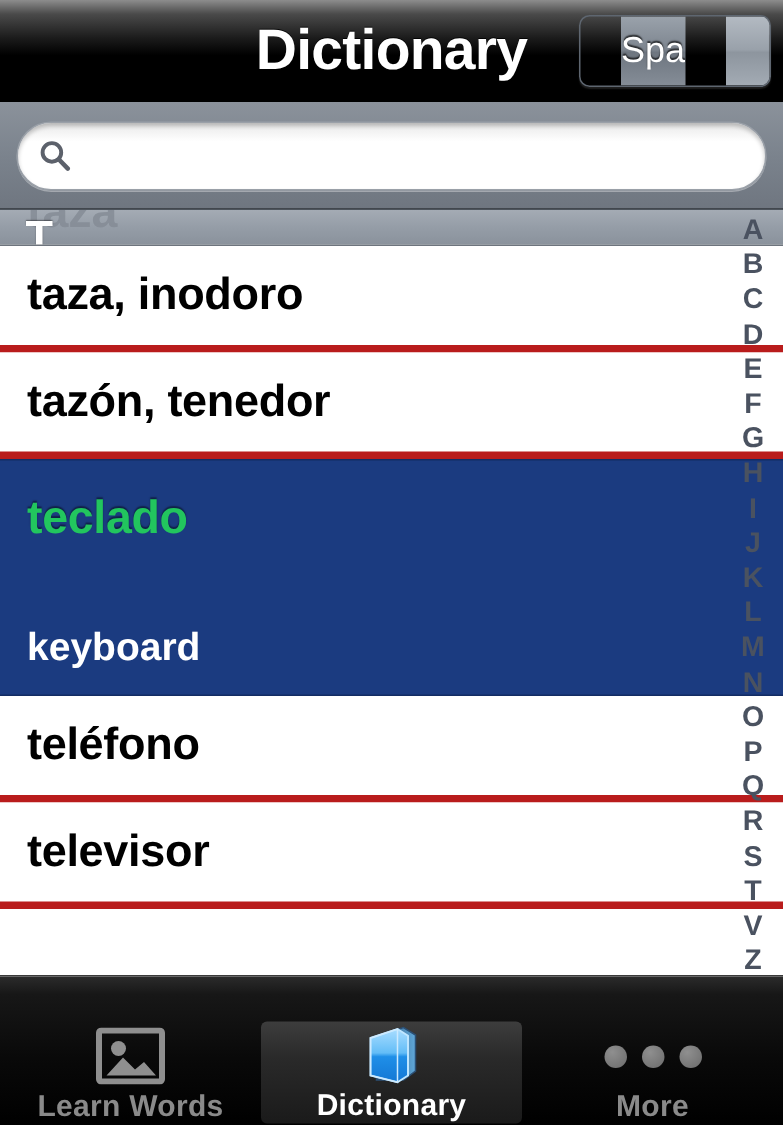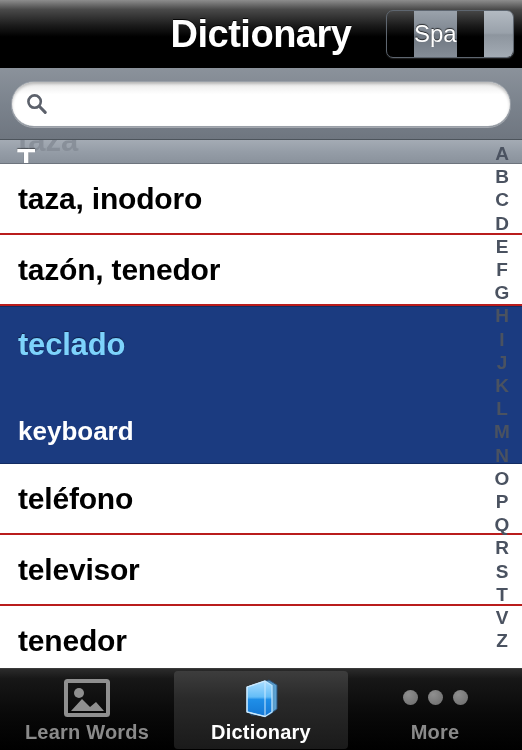--- a/index.html
+++ b/index.html
@@ -110,41 +110,41 @@
   .section-letter {
     position:absolute; left:17px; top:1px;
     font-size:30px; font-weight:bold;
     color:#ffffff;
     text-shadow:0 -1px 1px rgba(0,0,0,0.45);
     line-height:36px;
   }
   .row {
     position:relative;
     height:71px;
-    border-bottom:2px solid #b91c1c;
+    border-bottom:5px solid #b91c1c;
     display:flex; flex-direction:column; justify-content:center;
     padding-left:18px;
     background:#fff;
   }
   .row .term {
     font-size:30px;
     font-weight:bold;
     color:#000;
     letter-spacing:-0.2px;
   }
   .row.selected {
     background:#1b3b80;
     height:158px;
     border-bottom:1px solid #132c63;
     border-top:1px solid #132c63;
     justify-content:center;
     padding-top:4px;
   }
   .row.selected .term {
-    color:#7dd3fc;
+    color:#22c55e;
     font-size:31px;
     text-shadow:0 -1px 1px rgba(0,0,0,0.45);
     margin-bottom:9px;
   }
   .row.selected .phon {
     color:#eef1f7;
     font-size:25px;
     font-weight:normal;
     margin-bottom:5px;
   }
@@ -170,24 +170,25 @@
     font-weight:bold;
     color:#4a5260;
     line-height:23.2px;
     width:100%;
     text-align:center;
   }
 
   
   .tabbar {
     position:absolute; bottom:0; left:0;
-    width:522px; height:82px;
+    width:522px; height:100px;
     background:linear-gradient(to bottom,#2b2b2b 0%,#171717 12%,#090909 55%,#000 100%);
     border-top:1px solid #3a3a3a;
     display:flex;
+    align-items:flex-end;
   }
   .tab {
     flex:1;
     display:flex; flex-direction:column;
     align-items:center; justify-content:center;
     position:relative;
   }
   .tab.active {
     background:linear-gradient(to bottom,#3d3d3d 0%,#2a2a2a 35%,#1a1a1a 100%);
     border-radius:4px;
@@ -255,23 +256,20 @@
     </div>
 
     <div class="row">
       <div class="term">teléfono</div>
     </div>
 
     <div class="row">
       <div class="term">televisor</div>
     </div>
 
-    <div class="row">
-      <div class="term">tenedor</div>
-    </div>
   </div>
 
   <div class="index">
     <div class="ix">A</div>
     <div class="ix">B</div>
     <div class="ix">C</div>
     <div class="ix">D</div>
     <div class="ix">E</div>
     <div class="ix">F</div>
     <div class="ix">G</div>

